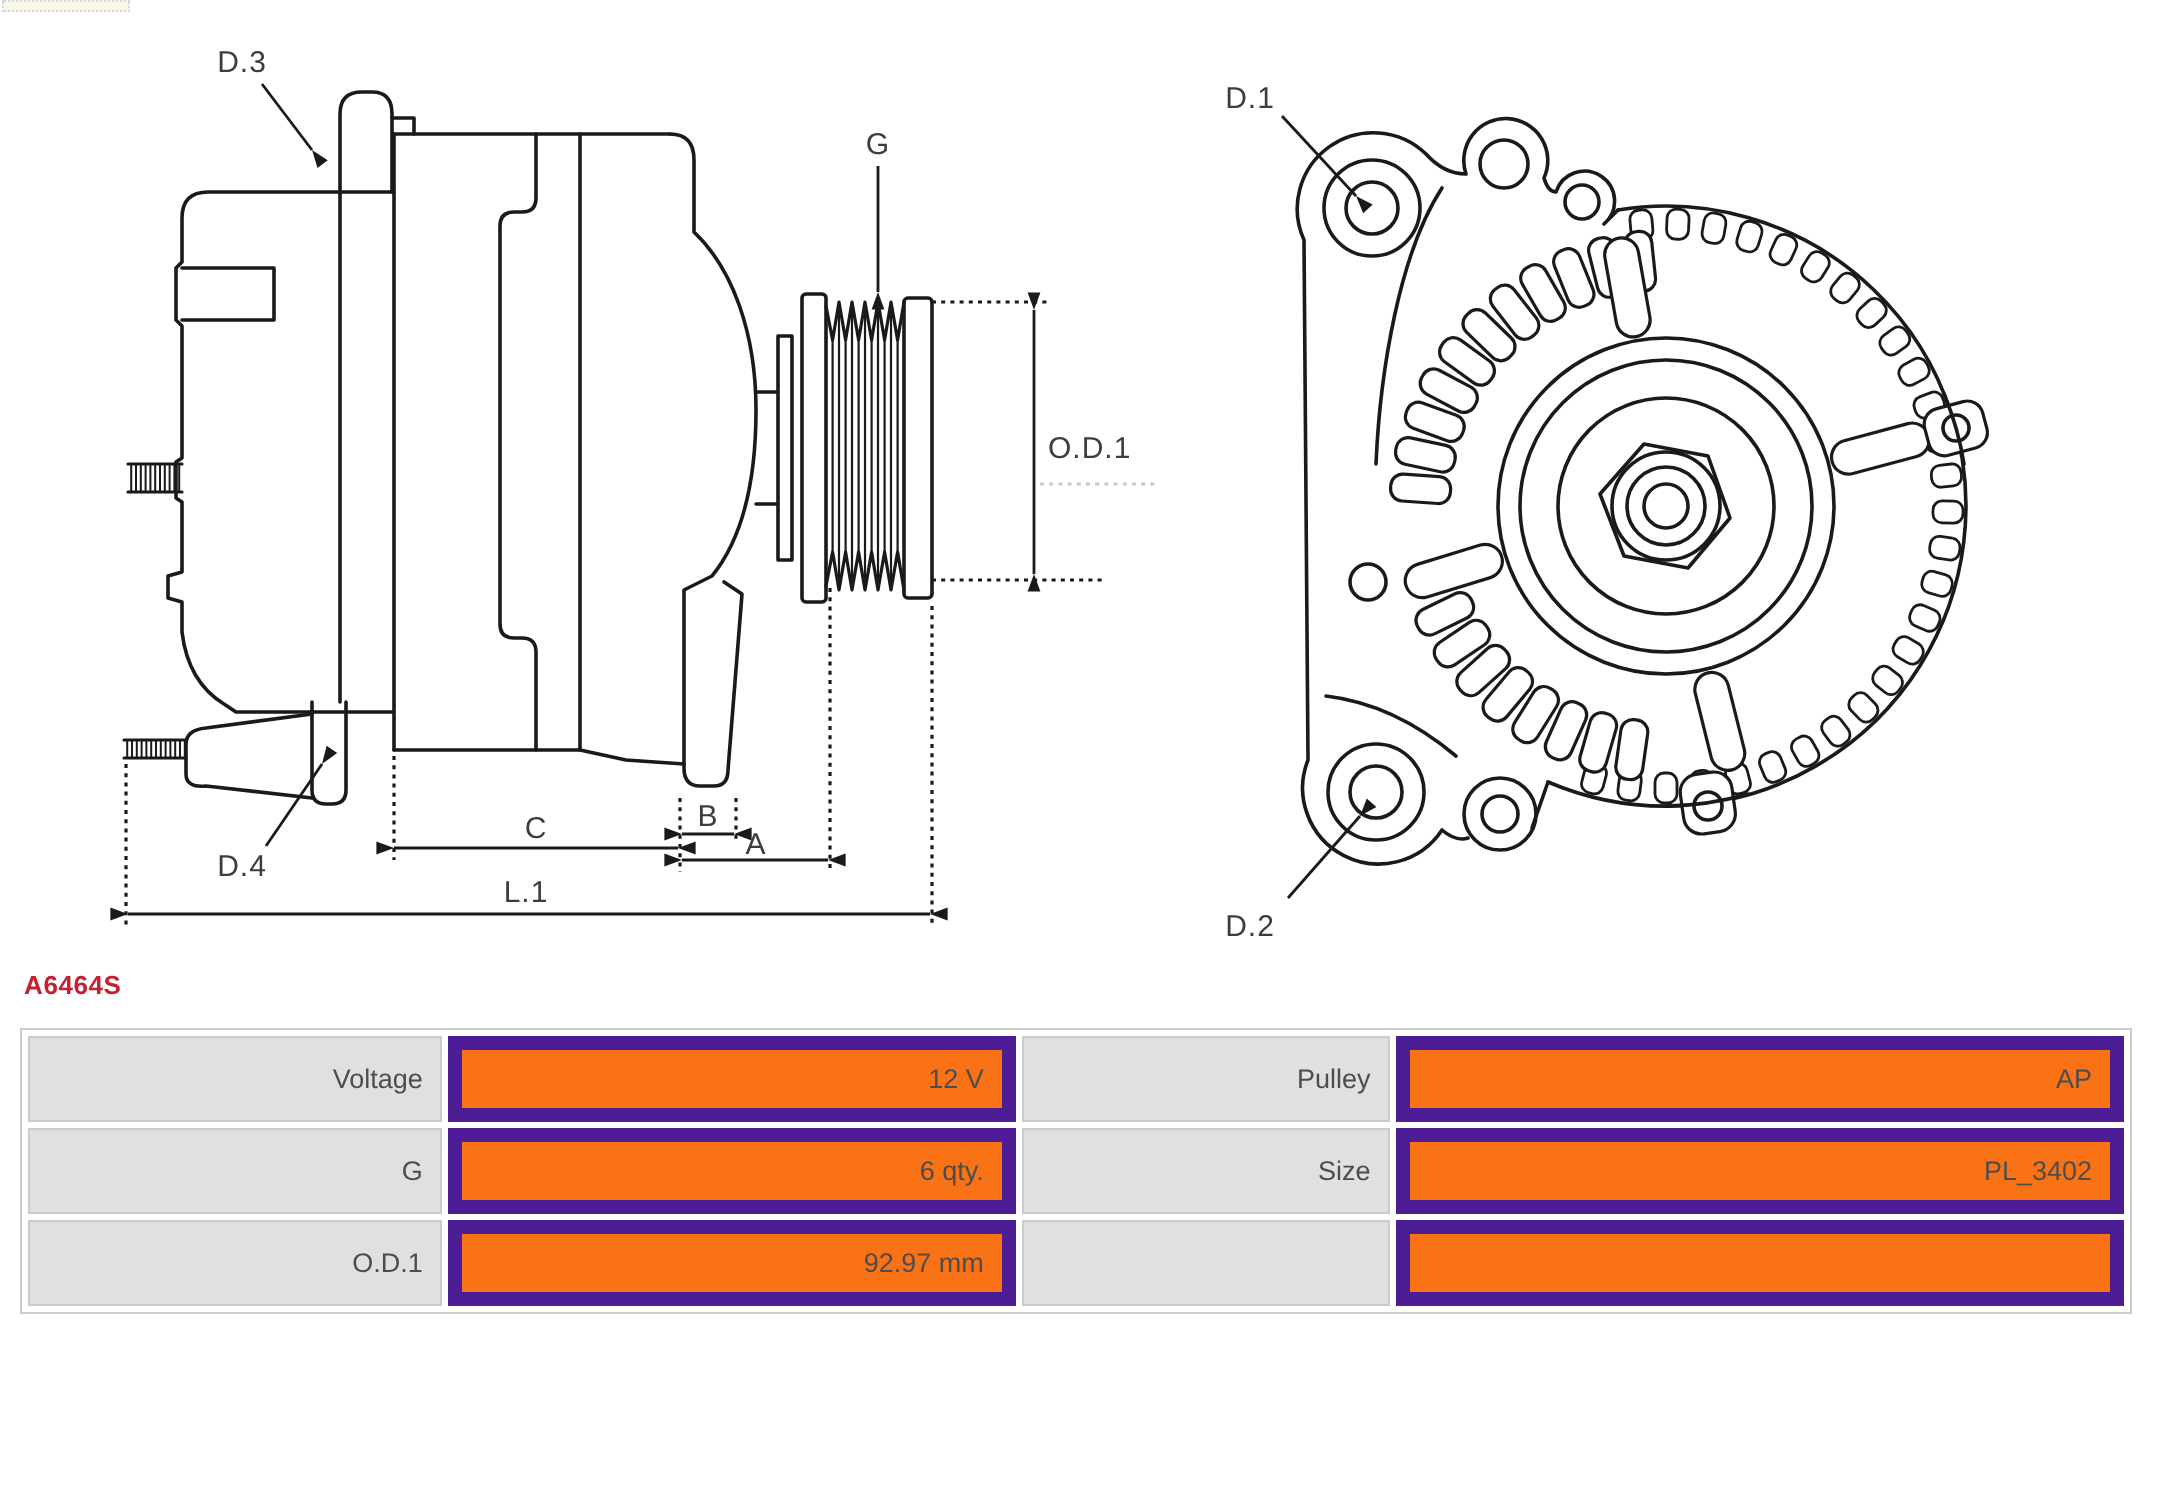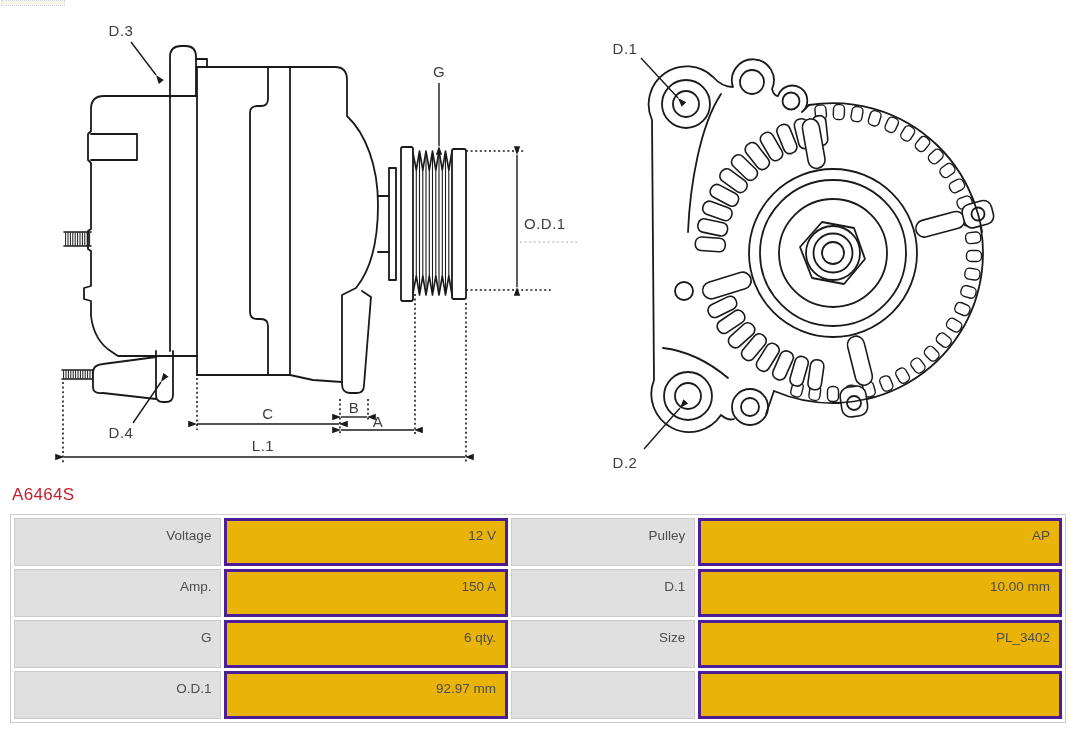--- a/index.html
+++ b/index.html
@@ -4,28 +4,28 @@
 <style>
   html,body{margin:0;padding:0;background:#fff;}
   body{width:1080px;height:753px;position:relative;overflow:hidden;
        font-family:"Liberation Sans",sans-serif;}
   #artifact{position:absolute;left:1px;top:0;width:62px;height:4px;
             border:1px dotted #b9c4d6;background:#f8f4dd;opacity:.65;}
   #drawing{position:absolute;left:0;top:0;}
   svg text{fill:#3d3d3d;stroke:none;font-size:15px;letter-spacing:.5px;
            font-family:"Liberation Sans",sans-serif;}
   #part-number{position:absolute;left:12px;top:485px;margin:0;
-               font-size:17px;font-weight:normal;color:#c51f30;letter-spacing:.3px;}
+               font-size:13px;font-weight:bold;color:#c51f30;letter-spacing:.3px;}
   #spec-table{position:absolute;left:10px;top:514px;width:1056px;
               border-collapse:separate;border-spacing:3px;border:1px solid #ccc;
               table-layout:fixed;}
   #spec-table td{height:29px;font-size:13.5px;color:#4d4d4d;text-align:right;
-                 padding:0 9px 13px 0;vertical-align:middle;white-space:nowrap;overflow:hidden;margin-top:21px;}
+                 padding:0 9px 0 0;vertical-align:middle;white-space:nowrap;overflow:hidden;margin-top:21px;}
   td.l{background:#e0e0e0;border:1px solid #cbcbcb;}
-  td.v{background:#eab308;border:3px solid #4c1d95;}
+  td.v{background:#f97316;border:7px solid #4c1d95;}
   col.c1{width:207px}col.c2{width:283px}col.c3{width:184px}col.c4{width:363px}
 </style>
 </head>
 <body>
 
 <div id="artifact"></div>
 
 <svg id="drawing" width="1080" height="482" viewBox="0 0 1080 482">
   <defs>
     <marker id="ah" markerUnits="userSpaceOnUse" markerWidth="9.5" markerHeight="8" refX="0.5" refY="4" orient="auto-start-reverse">
@@ -190,26 +190,20 @@
       <col class="c4">
     </colgroup>
   <tbody>
     <tr>
       <td class="l">Voltage</td>
       <td class="v">12 V</td>
       <td class="l">Pulley</td>
       <td class="v">AP</td>
     </tr>
     <tr>
-      <td class="l">Amp.</td>
-      <td class="v">150 A</td>
-      <td class="l">D.1</td>
-      <td class="v">10.00 mm</td>
-    </tr>
-    <tr>
       <td class="l">G</td>
       <td class="v">6 qty.</td>
       <td class="l">Size</td>
       <td class="v">PL_3402</td>
     </tr>
     <tr>
       <td class="l">O.D.1</td>
       <td class="v">92.97 mm</td>
       <td class="l"></td>
       <td class="v"></td>

